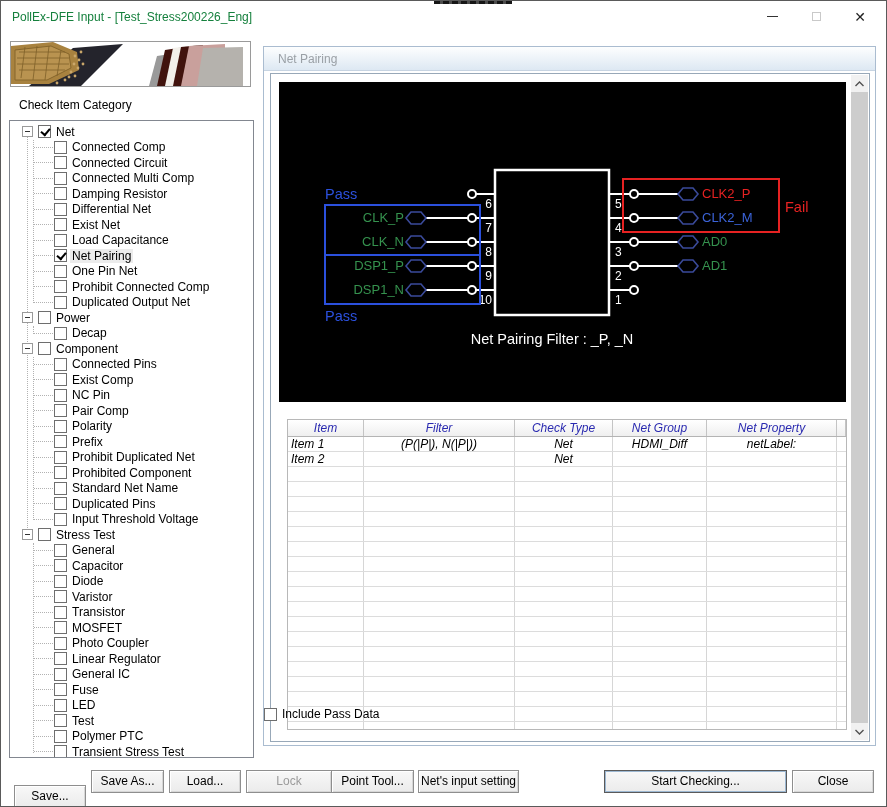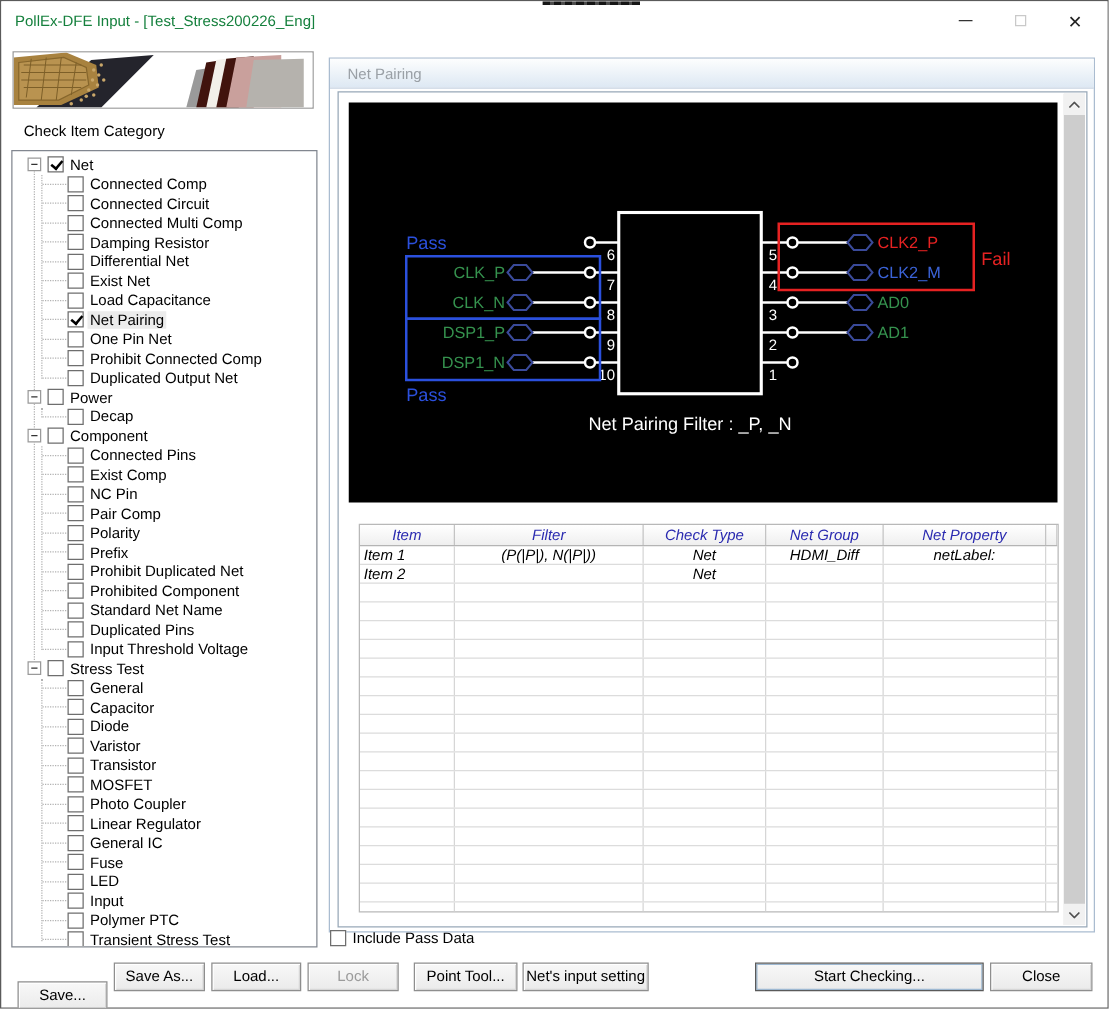--- a/index.html
+++ b/index.html
@@ -66,21 +66,21 @@
     border:1px solid #b8b8b8; background:#fff; overflow:hidden; font-size:12px; }
   .tr { display:flex; height:15px; border-bottom:1px solid #dcdcdc;font-style:italic; }
   .tr.head { height:17px; background:linear-gradient(#ffffff,#efefef); border-bottom:1px solid #b4b4b4; }
   .td { flex:none; overflow:hidden; white-space:nowrap; text-align:center; line-height:15px;
     border-right:1px solid #d6d6d6; color:#000; }
   .tr.head .td { color:#2a2ab0; line-height:16px; border-right:1px solid #c4c4c4; }
   .td.left { text-align:left; padding-left:3px; }
   .td.fill { flex:1; border-right:none; }
 
   
-  .include-row { position:absolute; left:263px; top:706px; display:flex; align-items:center;margin-top:36px; }
+  .include-row { position:absolute; left:263px; top:706px; display:flex; align-items:center; }
   .include-row .cbx { margin-right:5px; }
   .include-label { font-size:12px; color:#000; }
   .footer { position:absolute; left:0; top:769px; width:887px; height:23px; }
   .btn { position:absolute; top:0; height:23px; font-size:12px; color:#000; text-align:center; line-height:21px;
     background:linear-gradient(#f8f8f8,#ebebeb); border:1px solid #8e8e8e; cursor:default;
     box-shadow:inset 1px 1px 0 #ffffff, inset -1px -1px 0 #d7d7d7; }
   .btn.disabled { color:#9b9b9b; }
   .btn.default { border:1px solid #5a5a5a; box-shadow:inset 0 0 0 1px #9db8d2; }
 </style>
 </head>
@@ -346,21 +346,21 @@
             <span class="tree-label">Fuse</span>
           </div>
           <div class="tree-row child">
             <span class="stub"></span>
             <span class="cbx"></span>
             <span class="tree-label">LED</span>
           </div>
           <div class="tree-row child">
             <span class="stub"></span>
             <span class="cbx"></span>
-            <span class="tree-label">Input</span>
+            <span class="tree-label">Test</span>
           </div>
           <div class="tree-row child">
             <span class="stub"></span>
             <span class="cbx"></span>
             <span class="tree-label">Polymer PTC</span>
           </div>
           <div class="tree-row child">
             <span class="stub"></span>
             <span class="cbx"></span>
             <span class="tree-label">Transient Stress Test</span>
@@ -623,19 +623,19 @@
 
   <div class="include-row">
     <span class="cbx"></span>
     <span class="include-label">Include Pass Data</span>
   </div>
 
   <div class="footer" id="footer">
       <div class="btn" style="left: 13px; width: 72px; margin-top: 15px;">Save...</div>
       <div class="btn" style="left: 90px; width: 73px;">Save As...</div>
       <div class="btn" style="left: 168px; width: 72px;">Load...</div>
-      <div class="btn disabled" style="left: 245px; width: 73px;">Lock</div>
+      <div class="btn disabled" style="left: 245px; width: 86px;">Lock</div>
       <div class="btn" style="left: 330px; width: 83px;">Point Tool...</div>
       <div class="btn" style="left: 417px; width: 101px;">Net's input setting</div>
       <div class="btn default" style="left: 603px; width: 183px;">Start Checking...</div>
       <div class="btn" style="left: 791px; width: 82px;">Close</div>
     </div>
 </div>
 
 </body></html>

